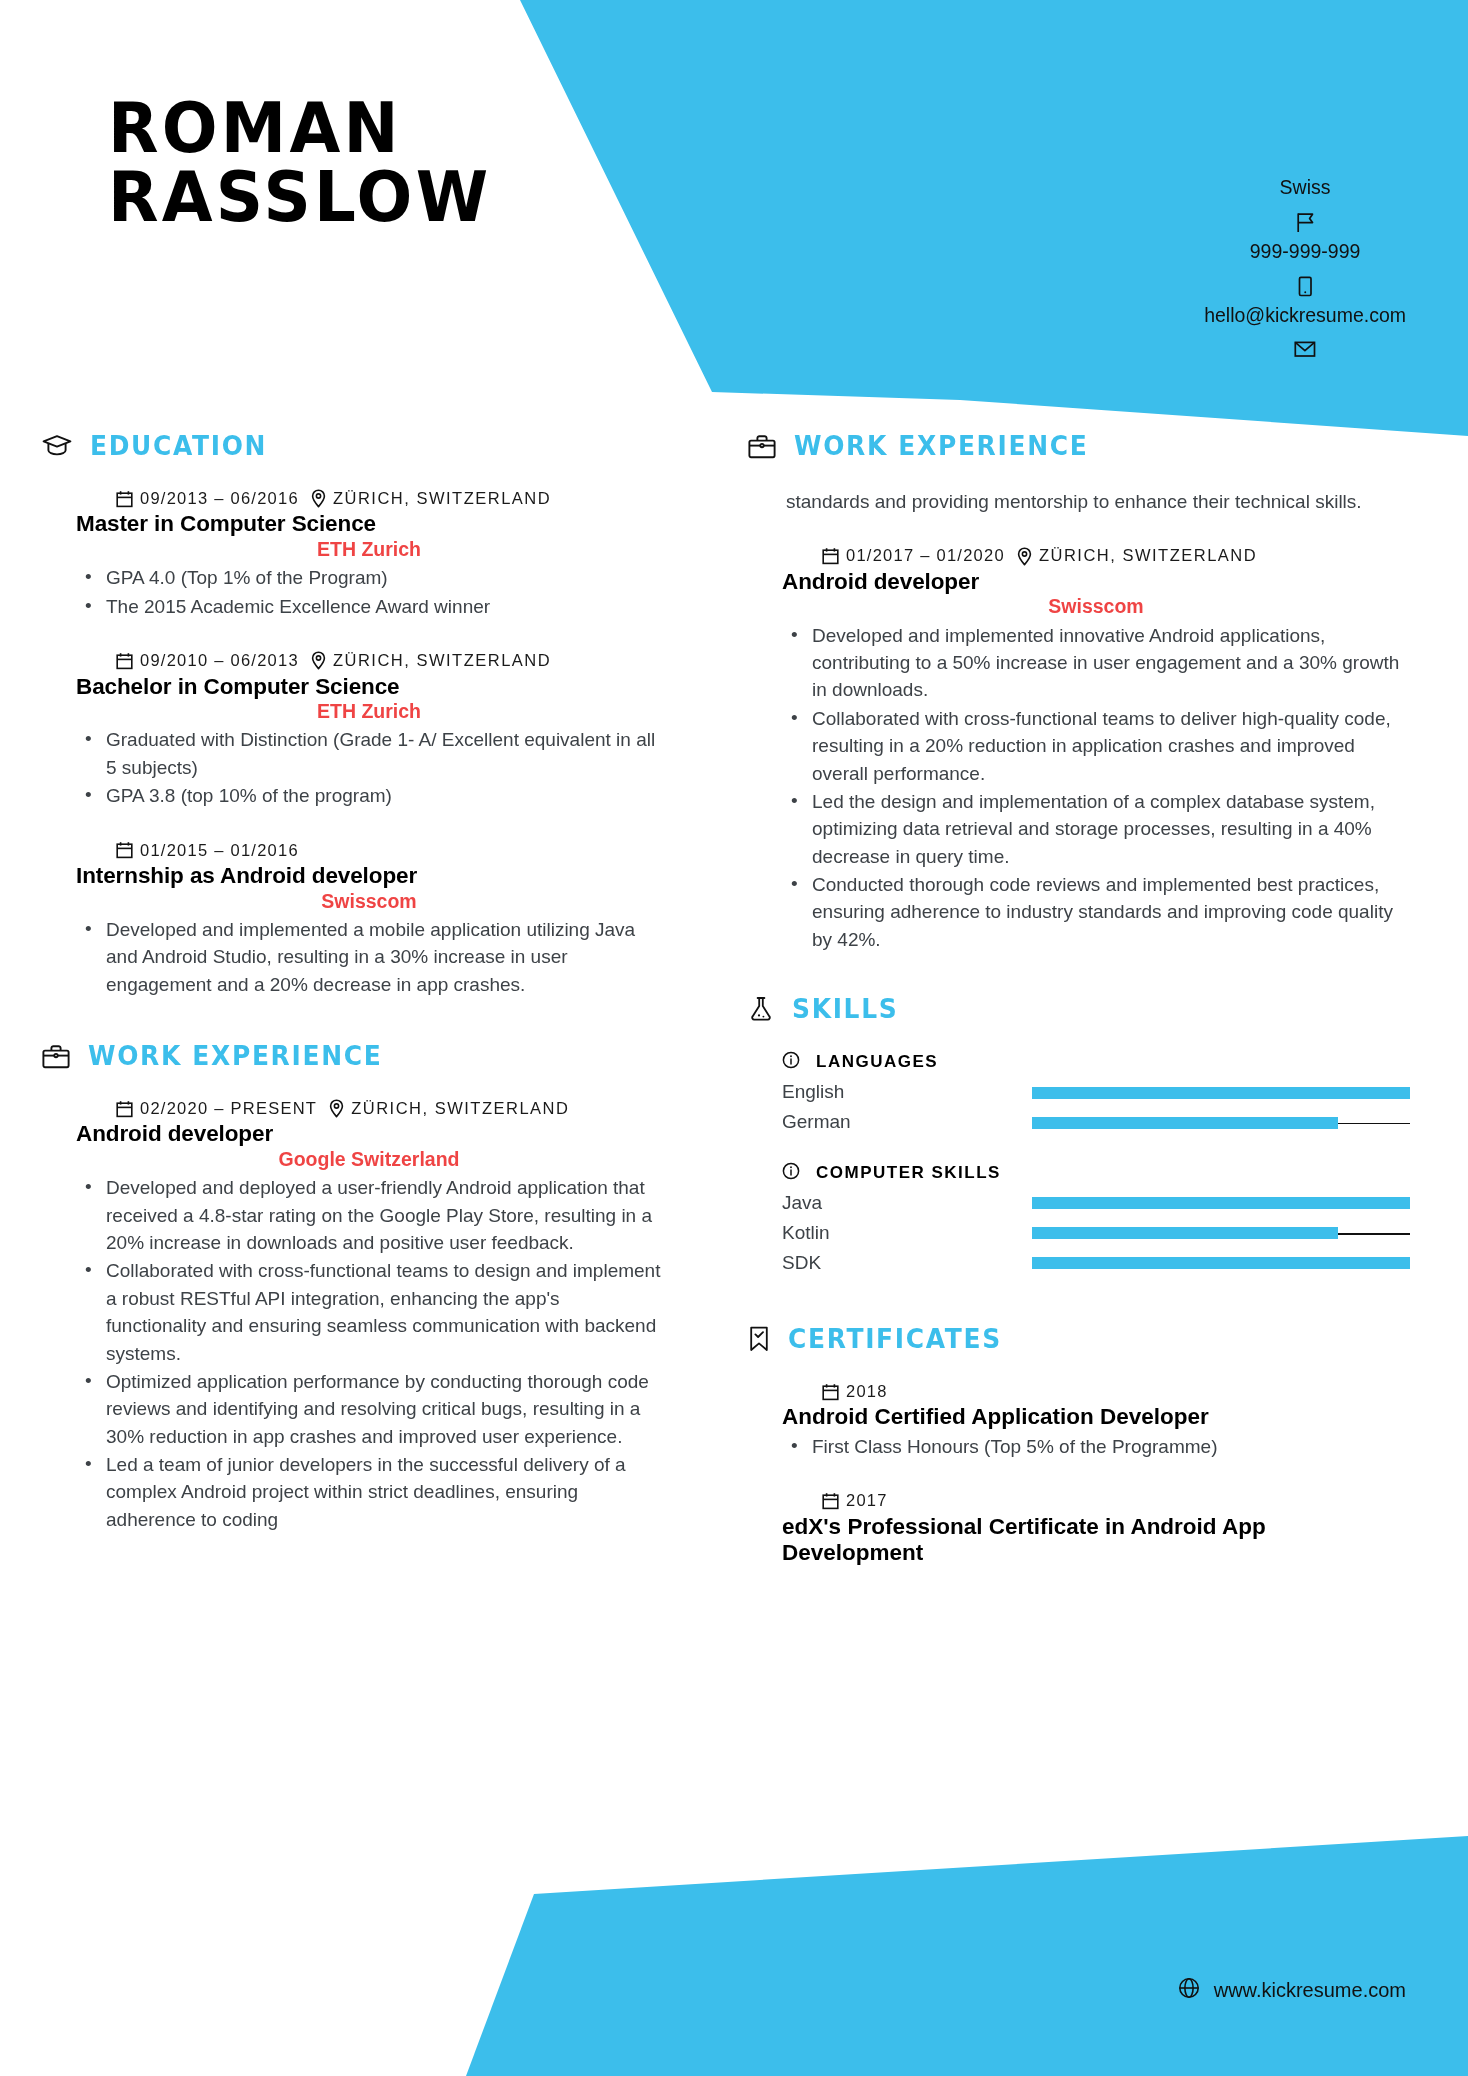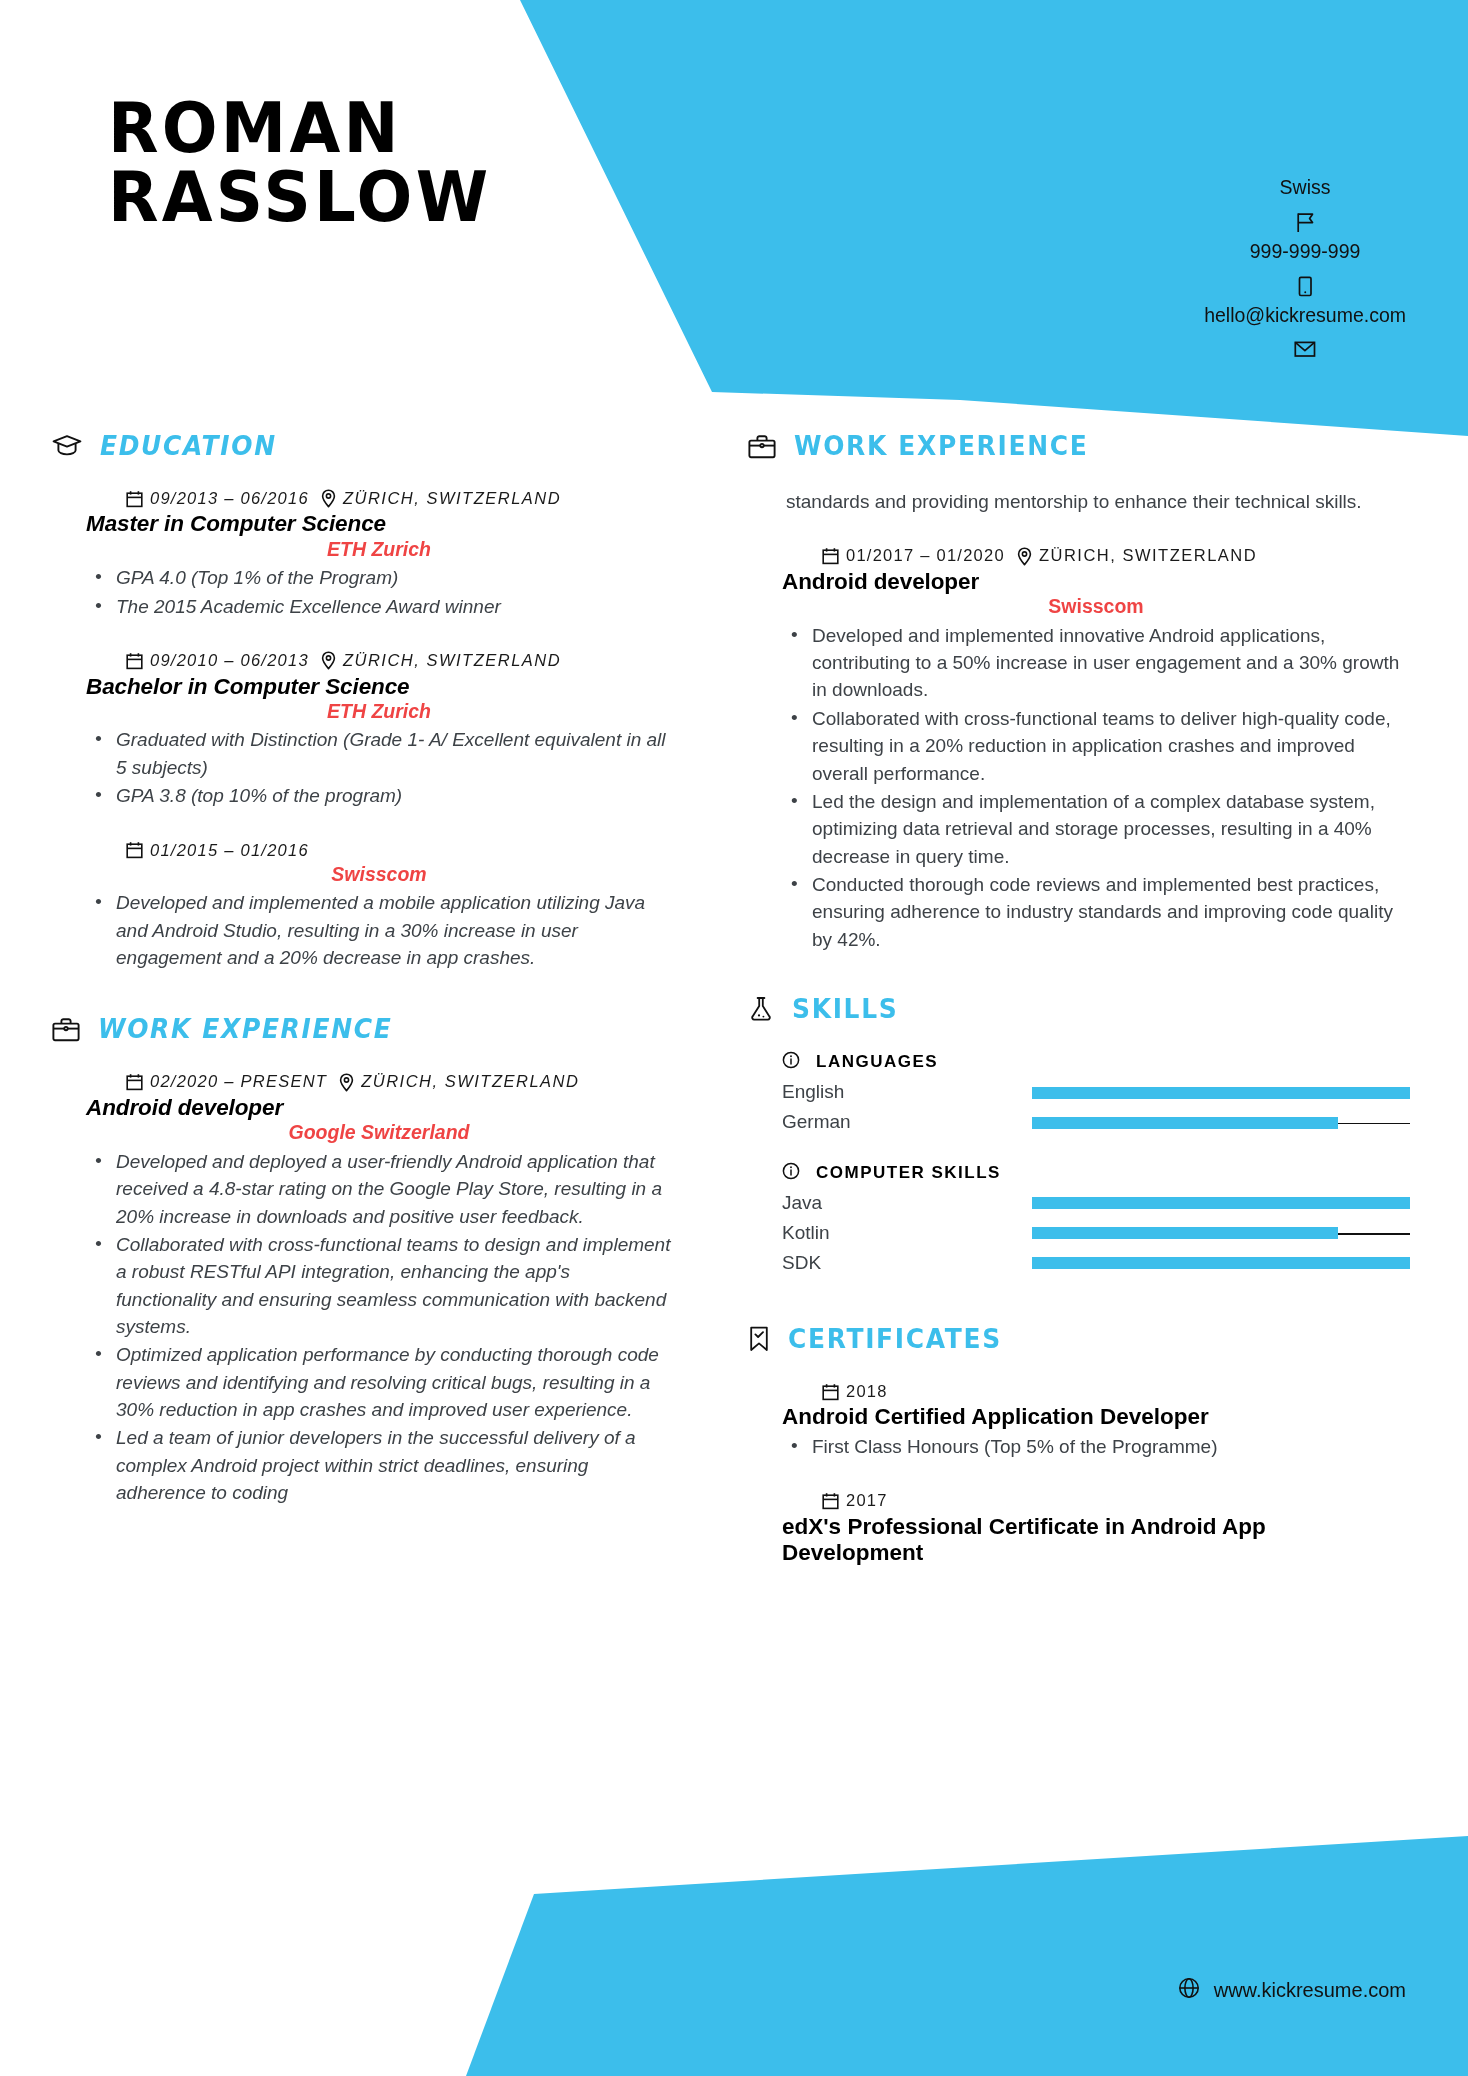--- a/index.html
+++ b/index.html
@@ -46,21 +46,21 @@
   }
   .contact-row {
     display:flex; align-items:center; justify-content:flex-end;
     gap:12px; margin-bottom:6px;
     font-size:19.5px; color:#111; line-height:1.28;flex-direction:column;
   }
   .contact-row .ico { display:flex; align-items:center; }
 
   
   #content { position:absolute; top:432px; left:0; width:1468px; z-index:2; }
-  #col-left  { position:absolute; left:52px;  top:0; width:620px;font-style:italic; }
+  #col-left  { position:absolute; left:42px;  top:0; width:620px; }
   #col-right { position:absolute; left:748px; top:0; width:662px; }
 
   
   .section-head {
     display:flex; align-items:center; gap:18px;
     margin-bottom:28px;
   }
   .section-head .sec-ico { flex:0 0 auto; display:flex; align-items:center; }
   .section-title {
     font-family:"DejaVu Sans", sans-serif;
@@ -270,20 +270,21 @@
         <span class="mi">
           <svg width="17" height="18" viewBox="0 0 17 18" fill="none" stroke="#111" stroke-width="1.6">
             <rect x="1.2" y="3.2" width="14.6" height="13.2"></rect>
             <line x1="1.2" y1="7.4" x2="15.8" y2="7.4"></line>
             <line x1="4.6" y1="1.2" x2="4.6" y2="4.6"></line>
             <line x1="12.4" y1="1.2" x2="12.4" y2="4.6"></line>
           </svg>
         </span>
         <span>01/2015 – 01/2016</span>
       </div>
+      <div class="job-title">Internship as Android developer</div>
       <div class="job-org">Swisscom</div>
       <ul class="bullets">
         <li>Developed and implemented a mobile application utilizing Java and Android Studio, resulting in a 30% increase in user engagement and a 20% decrease in app crashes.</li>
       </ul>
     </div>
 
     <div class="section-head" style="margin-top:44px;">
       <span class="sec-ico">
         <svg width="28" height="25" viewBox="0 0 28 25" fill="none" stroke="#111" stroke-width="1.9">
           <rect x="1.4" y="6.6" width="25.2" height="16.6" rx="1.6"></rect>

